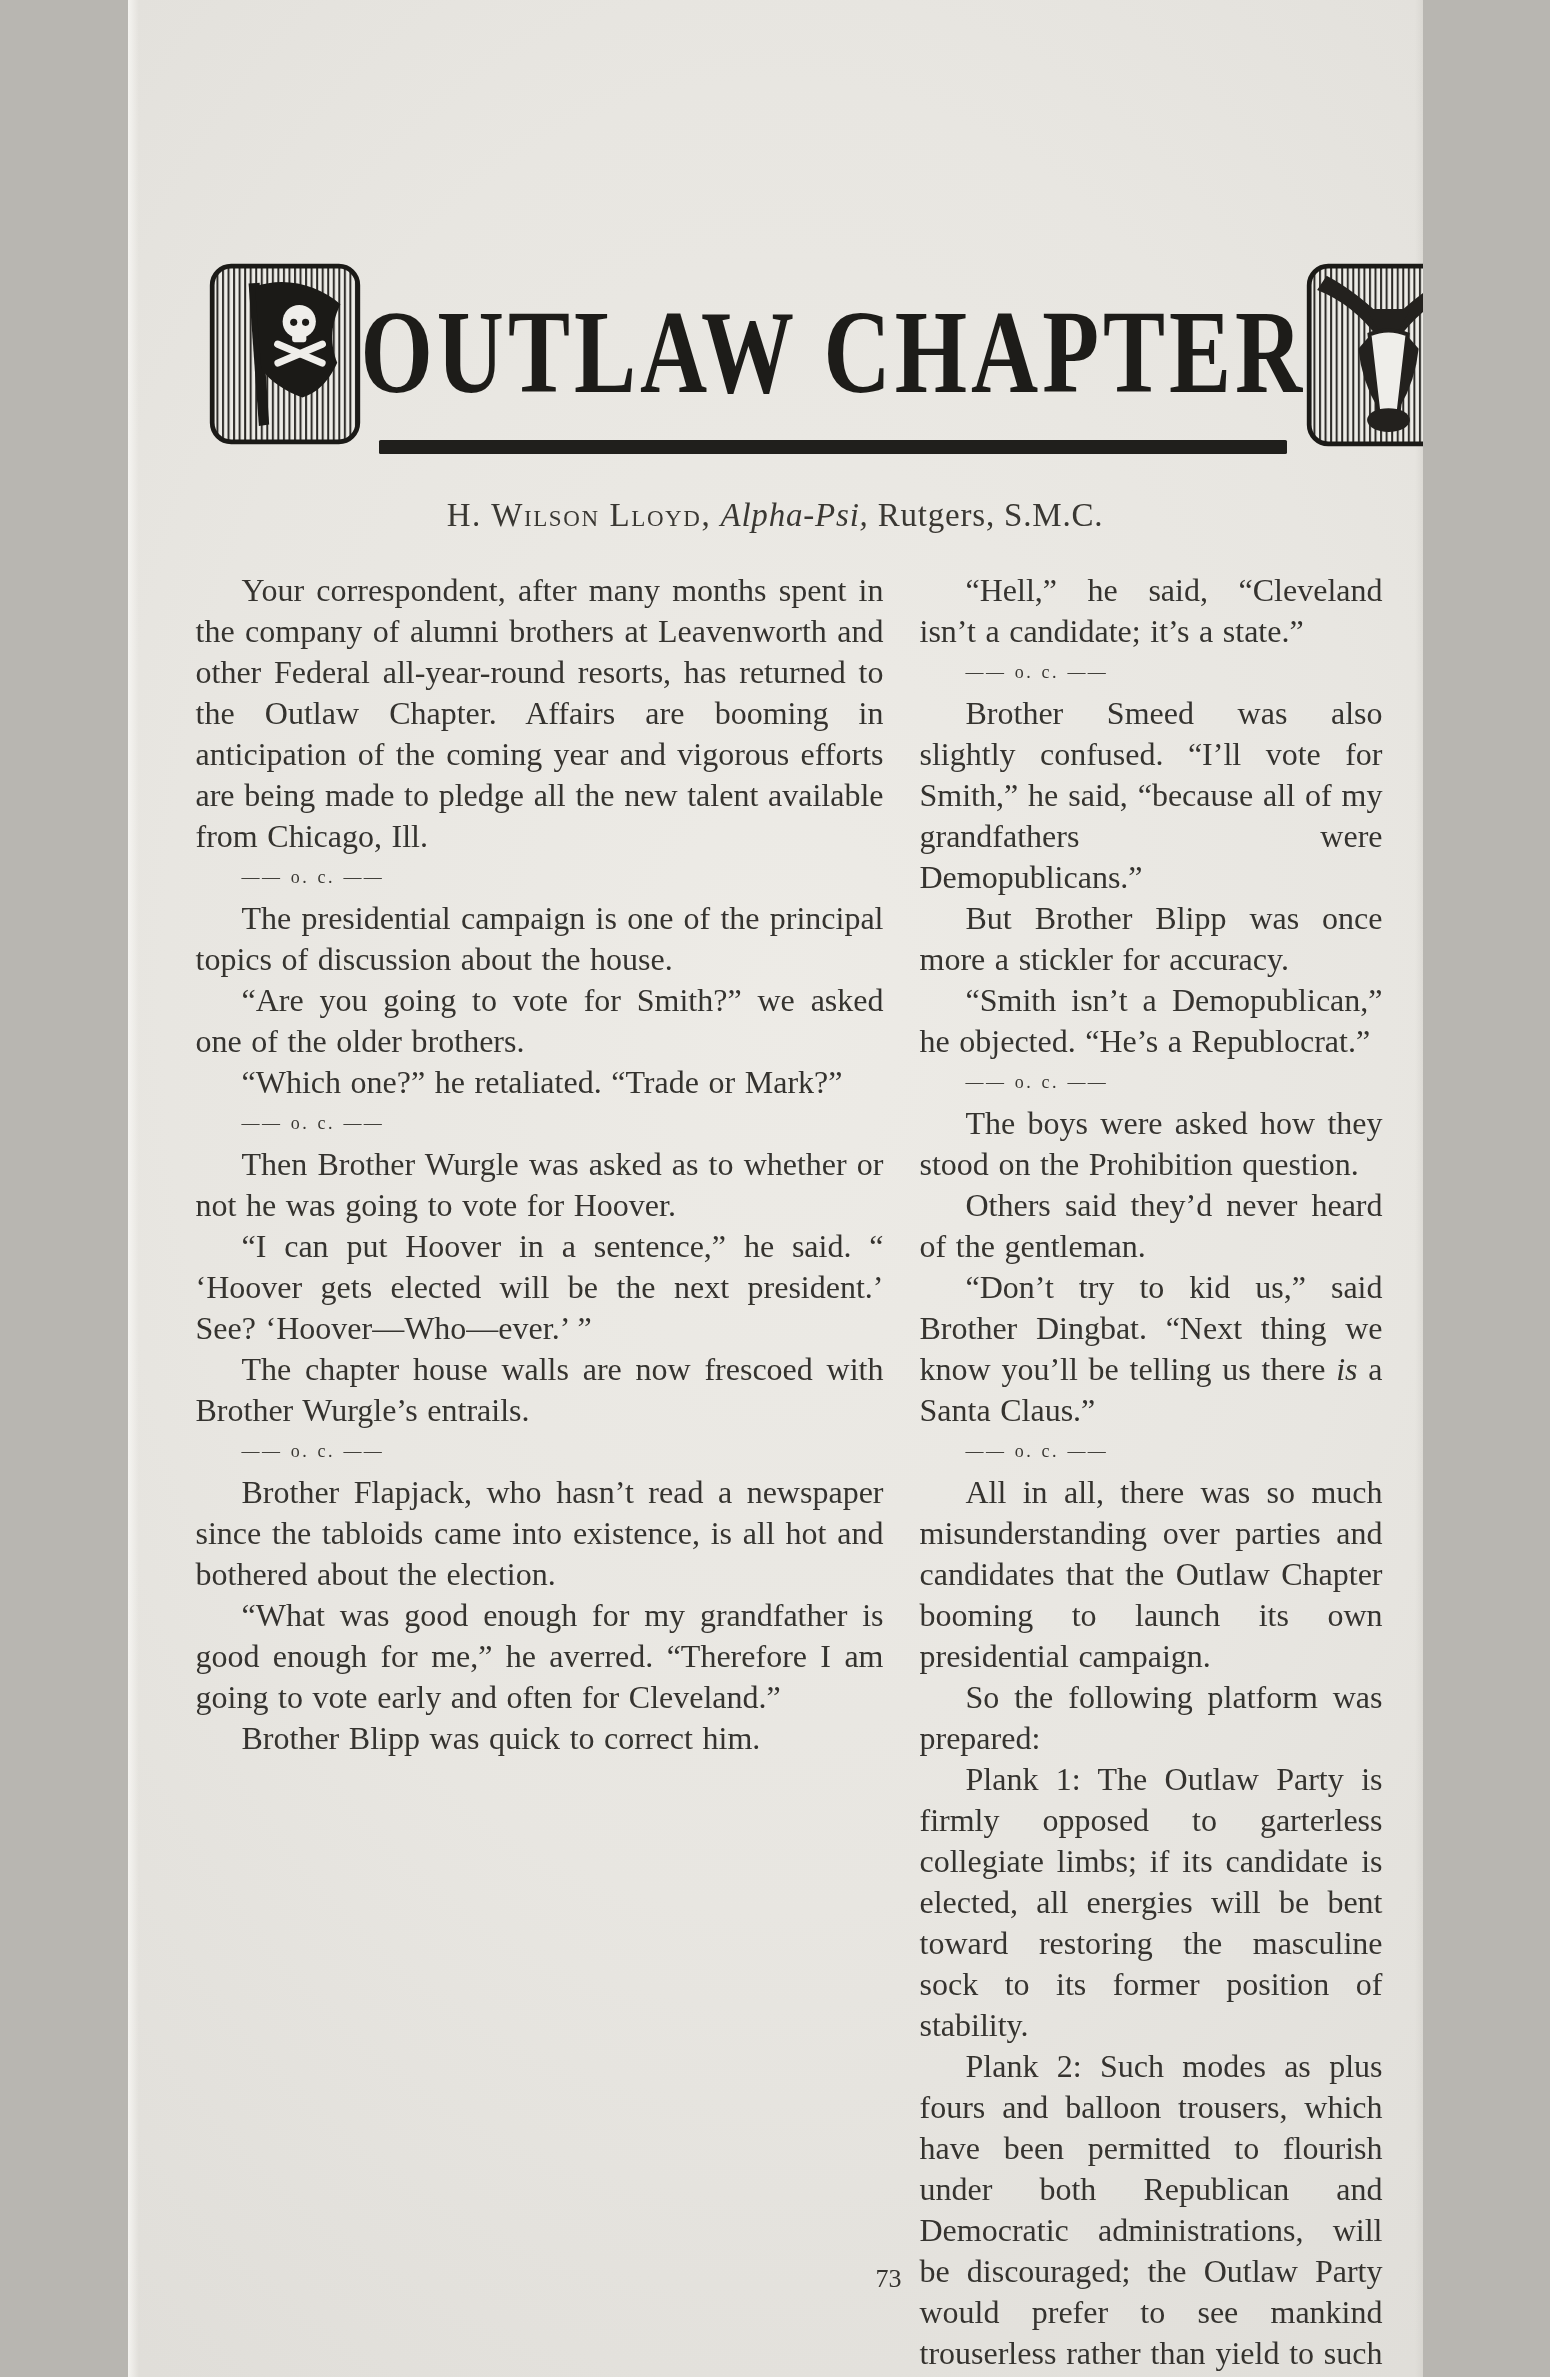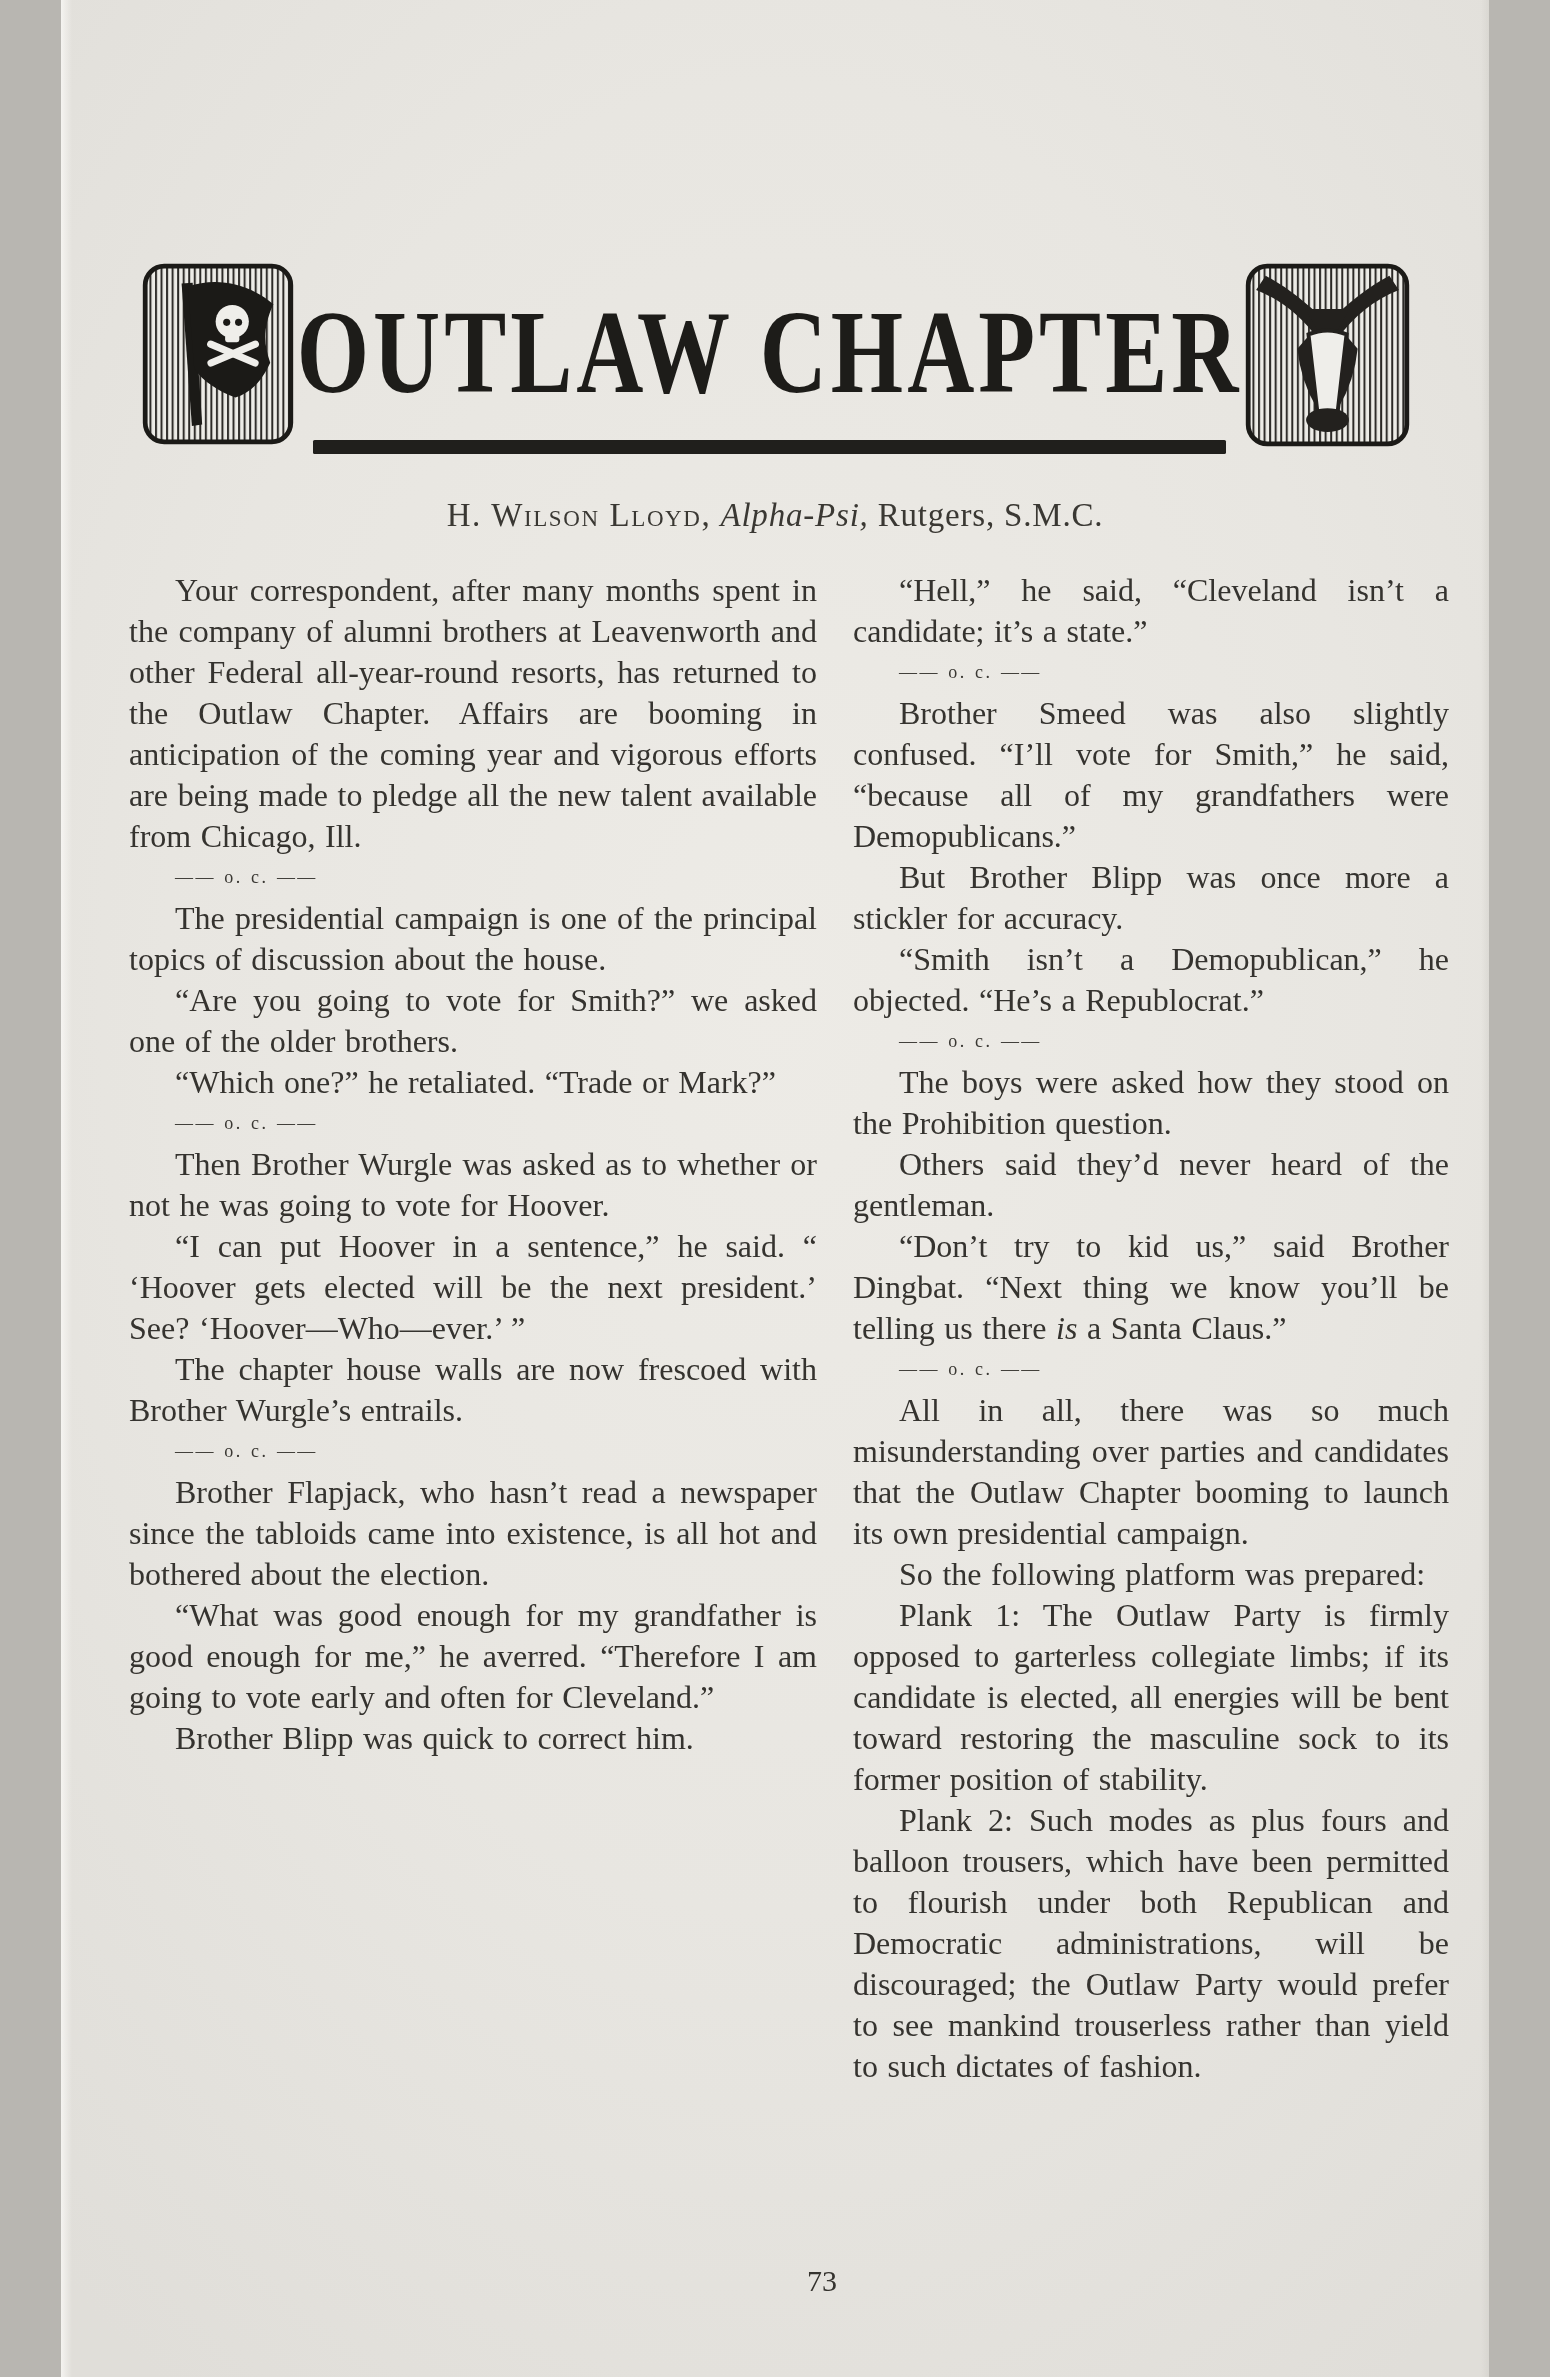--- a/index.html
+++ b/index.html
@@ -1,18 +1,18 @@
 <!DOCTYPE html>
 <html style="font-size:12.7px"><head>
 <meta charset="utf-8">
 <style>
   html,body{margin:0;padding:0;background:#b8b6b1;}
   .page{
     position:relative;
-    width:1428px;height:2377px;
+    width:1295px;height:2377px;
     margin:0 auto;
     background:
       linear-gradient(90deg, rgba(248,247,244,.85) 0px, rgba(248,247,244,0) 11px),
       linear-gradient(270deg, rgba(200,198,192,.35) 0px, rgba(200,198,192,0) 8px),
       radial-gradient(ellipse 1109px 1664px at 50% 42%, #edebe6 0%, #e8e6e1 55%, #e0ded9 100%);
     color:#35332f;
     font-family:"Liberation Serif", serif;
     overflow:hidden;
     box-sizing:border-box;
     padding-top:263px;
@@ -79,21 +79,21 @@
     letter-spacing:2.4px;
     margin:12px 0 10.3px;
     text-indent:0;
     color:#3a3833;
   }
   
   .page-number{
     position:absolute;
     top:2264px;left:761px;
     transform:translateX(-50%);
-    font-size:30px;
+    font-size:26px;
     color:#35332f;
   }
 </style>
 </head>
 <body>
 
 <div class="page">
 
   <div class="header">
 

